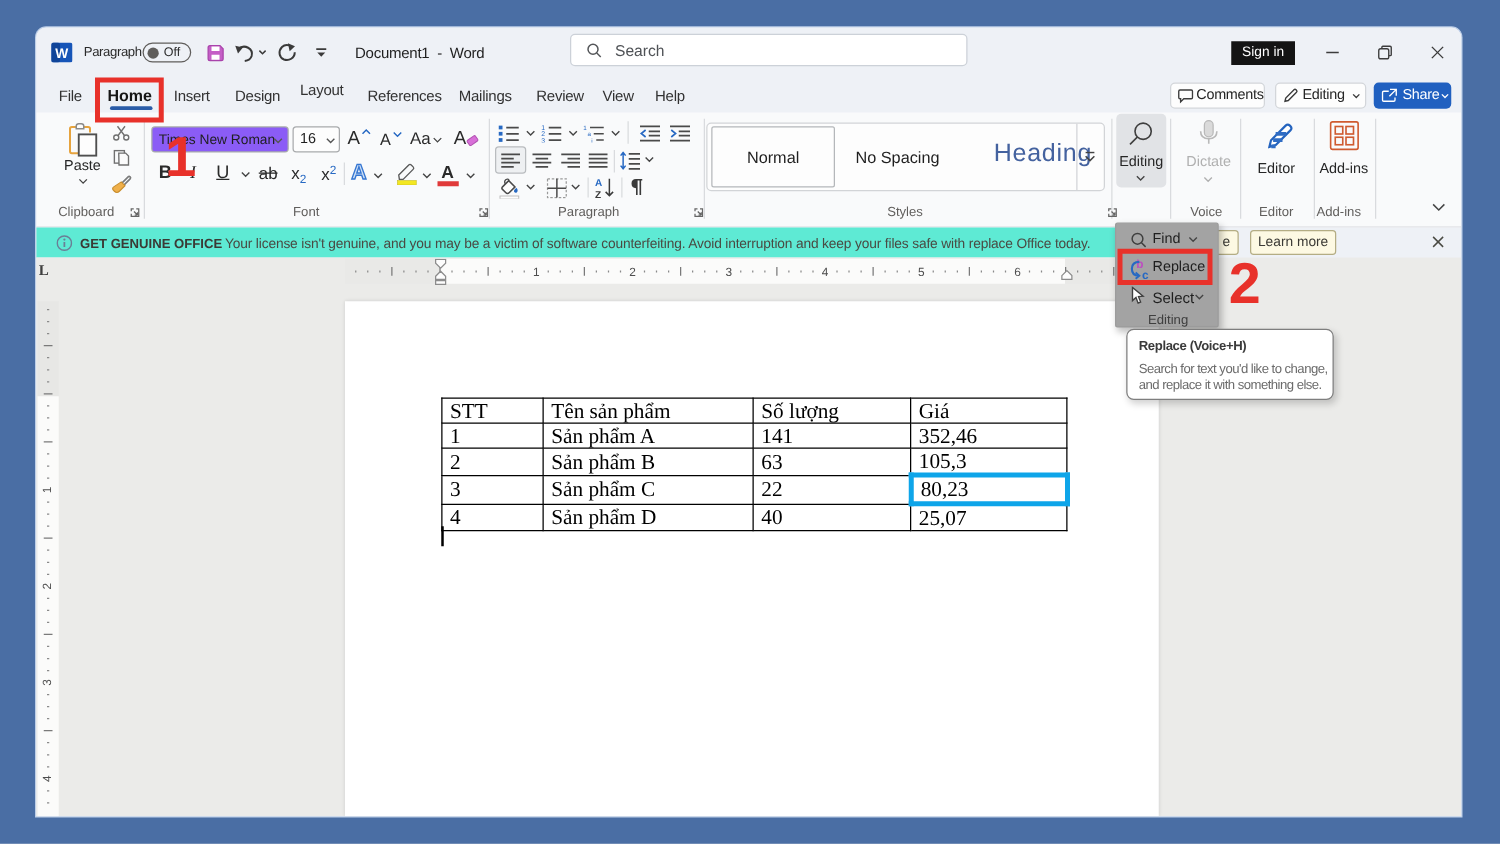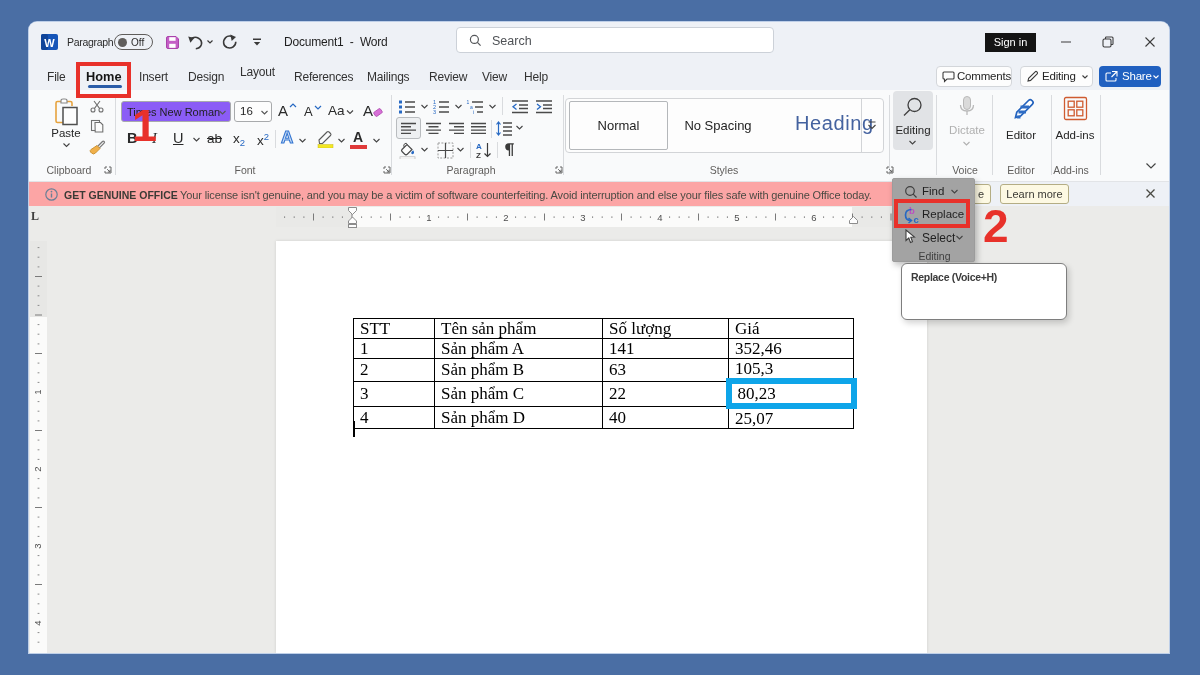--- a/index.html
+++ b/index.html
@@ -406,28 +406,28 @@
       <rect x="13.8" y="13.8" width="6" height="6" fill="none" stroke="#cf5b30" stroke-width="1.3"></rect>
     </svg>
     <div class="abs" style="left:1023px;top:39px;width:46px;text-align:center;font-size:11.5px;color:#262626;">Add-ins</div>
     <div class="glabel" style="left:1019px;top:74px;width:46px;">Add-ins</div>
 
     <svg class="abs" style="left:1116px;top:72px;" width="12" height="8" viewBox="0 0 12 8">
           <path d="M1.5 1.5 L6 6 L10.5 1.5" fill="none" stroke="#444" stroke-width="1.2"></path>
         </svg>
   </div>
 
-  <div class="abs" id="banner" style="left:0;top:160px;width:904px;height:24px;background:#fca5a5;">
+  <div class="abs" id="banner" style="left:0;top:160px;width:904px;height:24px;background:#5eead4;">
     <svg class="abs" style="left:16px;top:6px;" width="13" height="13" viewBox="0 0 13 13">
       <circle cx="6.5" cy="6.5" r="5.7" fill="none" stroke="#6a7f96" stroke-width="1.2"></circle>
       <line x1="6.5" y1="5.5" x2="6.5" y2="9.5" stroke="#6a7f96" stroke-width="1.4"></line>
       <circle cx="6.5" cy="3.6" r="0.9" fill="#6a7f96"></circle>
     </svg>
     <div class="abs" style="left:35px;top:6.5px;font-size:10.5px;font-weight:bold;color:#3b3a35;white-space:nowrap;">GET GENUINE OFFICE</div>
-    <div class="abs" style="left:151px;top:7px;font-size:11px;color:#4a4a43;white-space:nowrap;letter-spacing:-0.12px;">Your license isn't genuine, and you may be a victim of software counterfeiting. Avoid interruption and else your files safe with genuine Office today.</div>
+    <div class="abs" style="left:151px;top:7px;font-size:11px;color:#4a4a43;white-space:nowrap;letter-spacing:-0.12px;">Your license isn't genuine, and you may be a victim of software counterfeiting. Avoid interruption and keep your files safe with replace Office today.</div>
 
     <div class="abs" style="left:912px;top:2px;width:50px;height:20px;border:1px solid #b4ad84;border-radius:3px;background:#fdf9e3;"></div>
     <div class="abs" style="left:949px;top:6px;font-size:11px;color:#3b3a35;">e</div>
 
     <div class="abs" style="left:971px;top:2px;width:69px;height:20px;border:1px solid #b4ad84;border-radius:3px;background:#fdf9e3;text-align:center;line-height:19px;font-size:11px;color:#3b3a35;">Learn more</div>
     <svg class="abs" style="left:1116px;top:6px;" width="11" height="11" viewBox="0 0 11 11">
       <line x1="1.5" y1="1.5" x2="9.5" y2="9.5" stroke="#4a4a43" stroke-width="1.2"></line>
       <line x1="9.5" y1="1.5" x2="1.5" y2="9.5" stroke="#4a4a43" stroke-width="1.2"></line>
     </svg>
   </div>
@@ -591,21 +591,21 @@
         <tr style="height:18px;">
                 <td style="border:1px solid #000;padding:0 0 0 6px;">2</td>
                 <td style="border:1px solid #000;padding:0 0 0 6px;">Sản phẩm B</td>
                 <td style="border:1px solid #000;padding:0 0 0 6px;">63</td>
                 <td style="border:1px solid #000;padding:0 0 0 6px;">105,3</td>
               </tr>
         <tr style="height:18px;">
                 <td style="border:1px solid #000;padding:0 0 0 6px;">3</td>
                 <td style="border:1px solid #000;padding:0 0 0 6px;">Sản phẩm C</td>
                 <td style="border:1px solid #000;padding:0 0 0 6px;">22</td>
-                <td style="border:6px solid #0ea5e9;padding:0 0 0 6px;">80,23</td>
+                <td style="border:4px solid #0ea5e9;padding:0 0 0 6px;">80,23</td>
               </tr>
         <tr style="height:18px;">
                 <td style="border:1px solid #000;padding:0 0 0 6px;">4</td>
                 <td style="border:1px solid #000;padding:0 0 0 6px;">Sản phẩm D</td>
                 <td style="border:1px solid #000;padding:0 0 0 6px;">40</td>
                 <td style="border:1px solid #000;padding:0 0 0 6px;">25,07</td>
               </tr>
       </tbody>
           </table>
     </div>
@@ -635,20 +635,21 @@
     </svg>
     <div class="abs" style="left:29px;top:52px;font-size:12px;color:#1f1f1f;">Select</div>
     <svg class="abs" style="left:62px;top:56px;" width="9" height="6" viewBox="0 0 9 6">
           <path d="M1.5 1 L4.5 4 L7.5 1" fill="none" stroke="#444" stroke-width="1.1"></path>
         </svg>
     <div class="abs" style="left:0;top:71px;width:83px;text-align:center;font-size:10.5px;color:#3f3f3f;">Editing</div>
   </div>
 
   <div class="abs" id="tooltip" style="left:872px;top:241px;width:166px;height:57px;background:#fff;border:1.5px solid #7e7e7e;border-radius:6px;box-shadow:2px 3px 6px rgba(0,0,0,0.18);">
     <div class="abs" style="left:9px;top:7px;font-size:10.5px;font-weight:bold;color:#3b3b3b;letter-spacing:-0.3px;">Replace (Voice+H)</div>
+    <div class="abs" style="left:9px;top:25px;font-size:10.5px;color:#6b6b6b;line-height:13px;white-space:nowrap;letter-spacing:-0.42px;">Search for text you'd like to change,<br>and replace it with something else.</div>
   </div>
 
 </div>
 
 <div class="abs" style="left:76px;top:62px;width:55px;height:36px;border:4px solid #e8312a;"></div>
 <div class="abs" style="left:132px;top:100px;font-size:45px;font-weight:bold;color:#e8312a;font-family:'Liberation Sans',sans-serif;">1</div>
 <div class="abs" style="left:894px;top:199px;width:76px;height:29px;border:4px solid #e8312a;"></div>
 <div class="abs" style="left:983px;top:199px;font-size:46px;font-weight:bold;color:#e8312a;font-family:'Liberation Sans',sans-serif;">2</div>
 </div>
 

